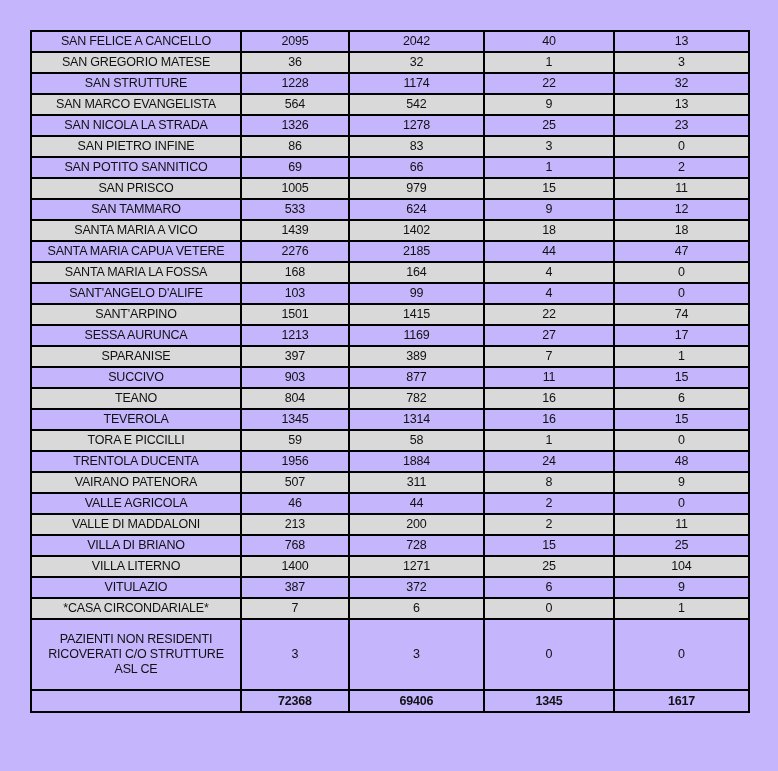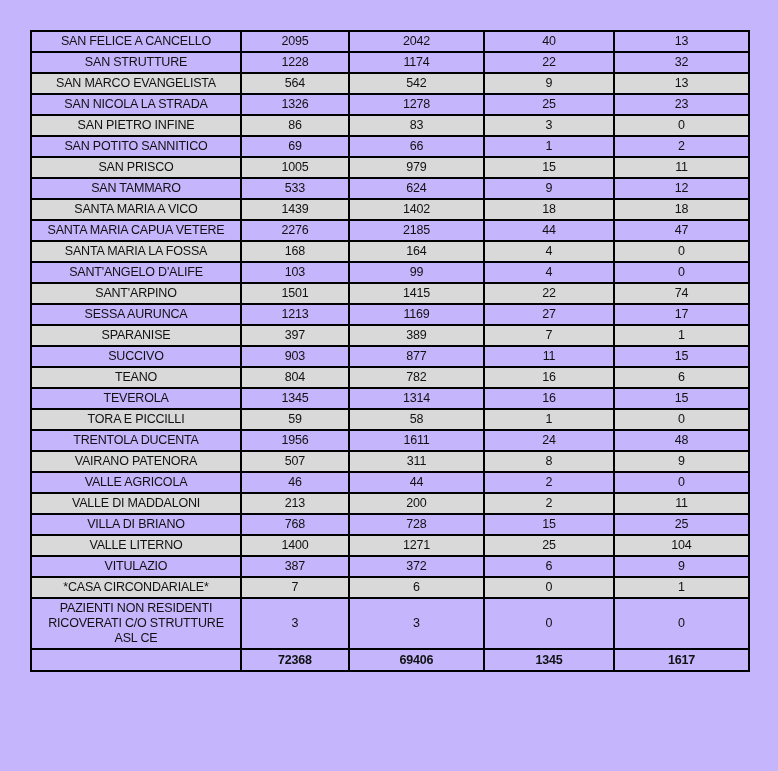--- a/index.html
+++ b/index.html
@@ -35,21 +35,21 @@
     letter-spacing: -0.2px;
     overflow: hidden;
     white-space: nowrap;
   }
   table.data-table tr.striped td {
     background: #d9d9d9;
   }
   table.data-table tr.tall-row td {
     white-space: normal;
     height: auto;
-    padding: 2px 6px;
+    padding: 12px 6px;
   }
   table.data-table tr.totals-row td {
     font-weight: bold;
     height: 18px;
   }
 </style>
 </head>
 <body>
 
 <div class="page">
@@ -62,20 +62,27 @@
       <col style="width:135px">
     </colgroup>
     <tbody id="table-body">
         <tr>
           <td>SAN FELICE A CANCELLO</td>
           <td>2095</td>
           <td>2042</td>
           <td>40</td>
           <td>13</td>
         </tr>
+        <tr class="striped">
+          <td>SAN GREGORIO MATESE</td>
+          <td>36</td>
+          <td>32</td>
+          <td>1</td>
+          <td>3</td>
+        </tr>
         <tr>
           <td>SAN STRUTTURE</td>
           <td>1228</td>
           <td>1174</td>
           <td>22</td>
           <td>32</td>
         </tr>
         <tr class="striped">
           <td>SAN MARCO EVANGELISTA</td>
           <td>564</td>
@@ -191,21 +198,21 @@
         <tr class="striped">
           <td>TORA E PICCILLI</td>
           <td>59</td>
           <td>58</td>
           <td>1</td>
           <td>0</td>
         </tr>
         <tr>
           <td>TRENTOLA DUCENTA</td>
           <td>1956</td>
-          <td>1611</td>
+          <td>1884</td>
           <td>24</td>
           <td>48</td>
         </tr>
         <tr class="striped">
           <td>VAIRANO PATENORA</td>
           <td>507</td>
           <td>311</td>
           <td>8</td>
           <td>9</td>
         </tr>
@@ -224,21 +231,21 @@
           <td>11</td>
         </tr>
         <tr>
           <td>VILLA DI BRIANO</td>
           <td>768</td>
           <td>728</td>
           <td>15</td>
           <td>25</td>
         </tr>
         <tr class="striped">
-          <td>VALLE LITERNO</td>
+          <td>VILLA LITERNO</td>
           <td>1400</td>
           <td>1271</td>
           <td>25</td>
           <td>104</td>
         </tr>
         <tr>
           <td>VITULAZIO</td>
           <td>387</td>
           <td>372</td>
           <td>6</td>

